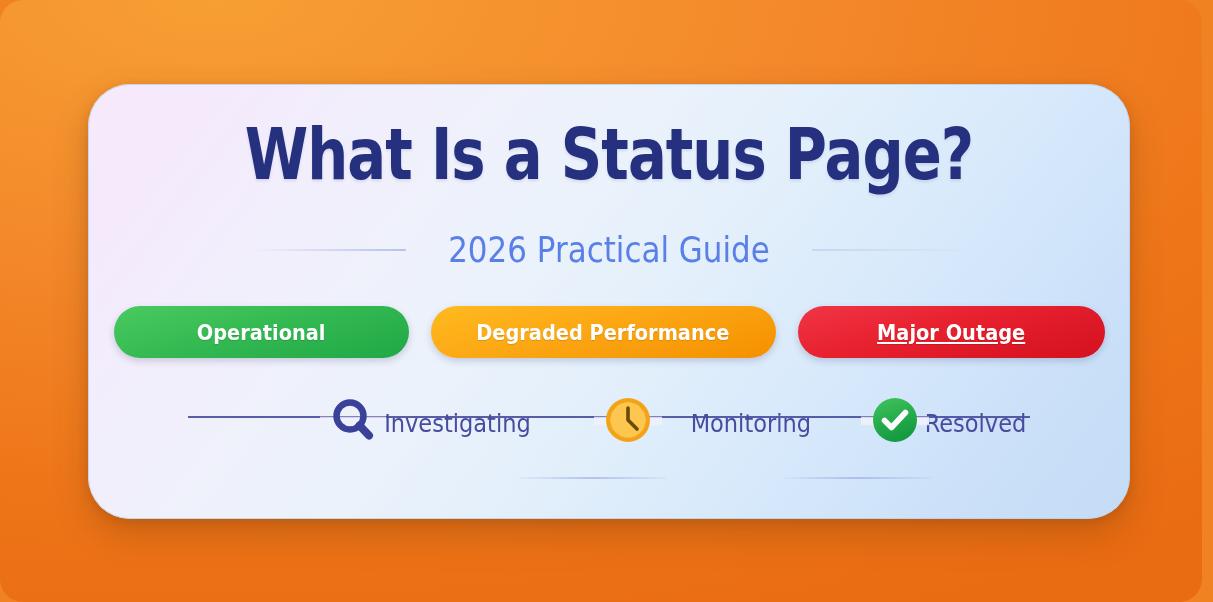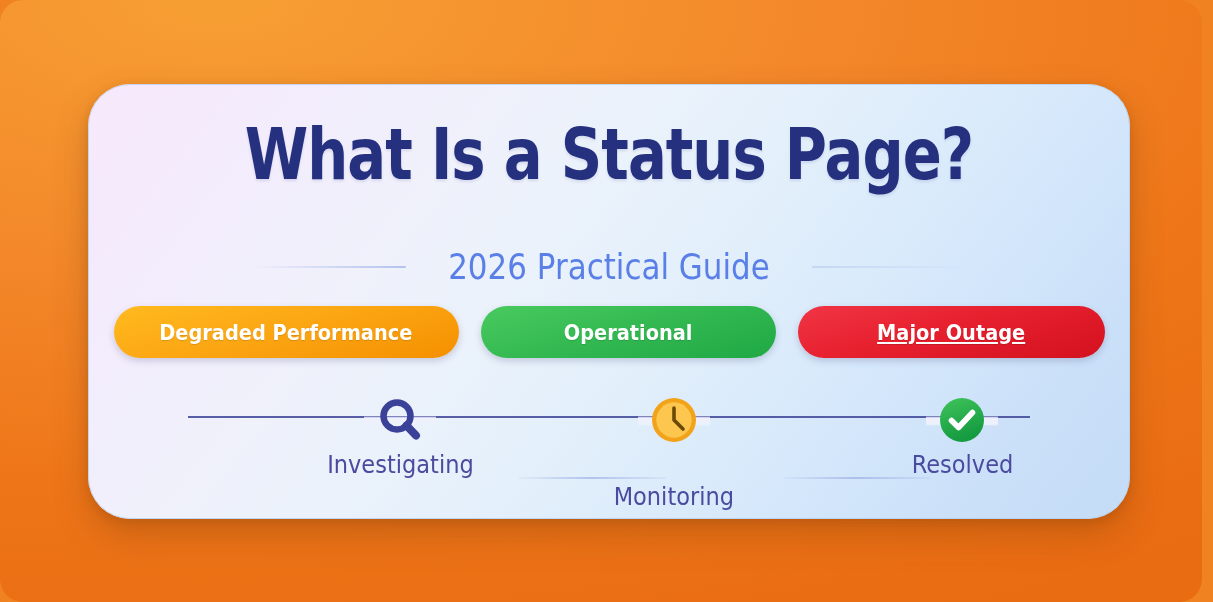--- a/index.html
+++ b/index.html
@@ -74,21 +74,21 @@
     transform: scaleX(0.80);
     transform-origin: 50% 50%;
     white-space: nowrap;
     text-shadow: 0 2px 3px rgba(70, 70, 150, 0.14);
   }
 
   
   #subtitle-row {
     position: absolute;
     left: 0;
-    top: 161px;
+    top: 144px;
     width: 100%;
     height: 44px;
     display: flex;
     align-items: center;
     justify-content: center;
     gap: 16px;
   }
   .sub-rule {
     height: 2px;
     width: 150px;
@@ -173,26 +173,26 @@
     height: 2px;
     background: #3d4496;
     opacity: 0.85;
   }
   .tl-node {
     position: absolute;
     top: 0;
     width: 140px;
     margin-left: -70px;
     display: flex;
-    flex-direction: column;
+    flex-direction: row;
     align-items: center;
   }
   #tl-node-0 { left: 212px; }
   #tl-node-1 { left: 486px; gap: 32px; }
-  #tl-node-2 { left: 774px; }
+  #tl-node-2 { left: 774px; justify-content: flex-end; }
 
   .tl-icon-wrap {
     position: relative;
     width: 52px;
     height: 52px;
     display: flex;
     align-items: center;
     justify-content: center;
     z-index: 2;
   }
@@ -261,25 +261,25 @@
 
     <div id="title">What Is a Status Page?</div>
 
     <div id="subtitle-row">
       <div class="sub-rule" id="sub-rule-left"></div>
       <div id="subtitle">2026 Practical Guide</div>
       <div class="sub-rule" id="sub-rule-right"></div>
     </div>
 
     <div id="badges">
+      <div class="badge" id="badge-operational">
+        <span>Operational</span>
+      </div>
       <div class="badge" id="badge-degraded">
         <span>Degraded Performance</span>
-      </div>
-      <div class="badge" id="badge-operational">
-        <span>Operational</span>
       </div>
       <div class="badge" id="badge-outage">
         <span>Major Outage</span>
       </div>
     </div>
 
     <div id="timeline">
 
       <div id="tl-axis"></div>
       <div class="tl-lower-rule" id="tl-lower-0"></div>

